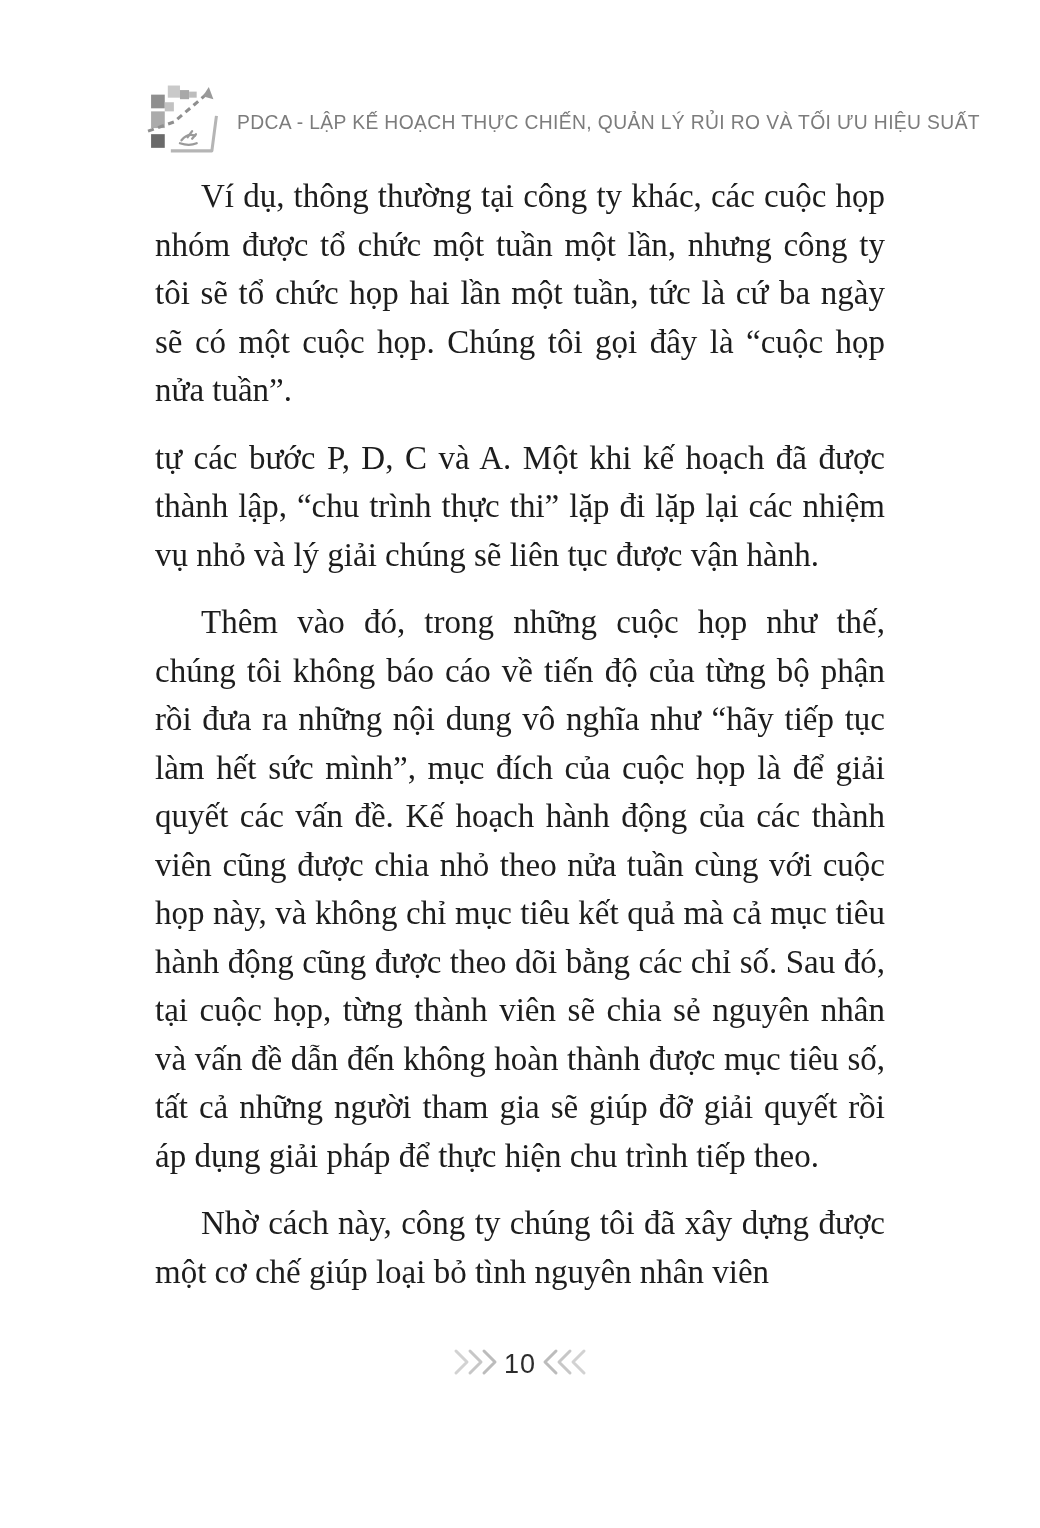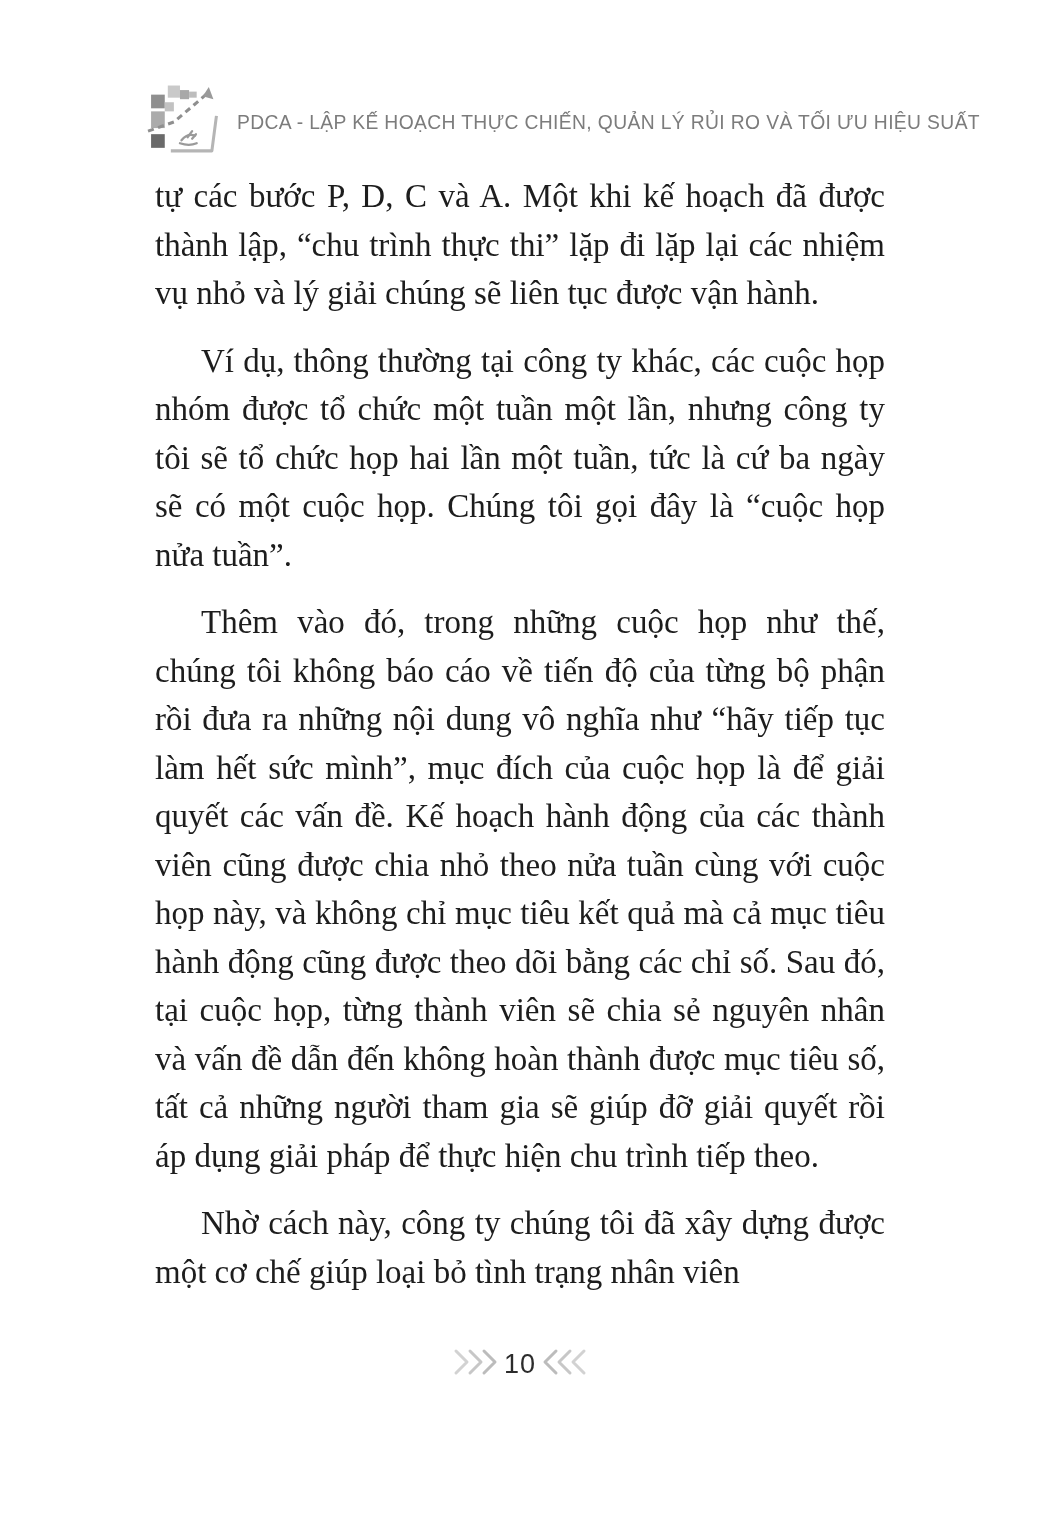--- a/index.html
+++ b/index.html
@@ -82,24 +82,24 @@
           <path d="M56,70 l6,-8"></path>
           <path d="M62,72 l5,-6"></path>
           <path d="M46,78 q12,4 22,0"></path>
         </g>
       </svg>
     </div>
     <div class="header-title">PDCA - LẬP KẾ HOẠCH THỰC CHIẾN, QUẢN LÝ RỦI RO VÀ TỐI ƯU HIỆU SUẤT</div>
   </div>
 
   <div class="body-text">
+    <p class="para indent">Ví dụ, thông thường tại công ty khác, các cuộc họp nhóm được tổ chức một tuần một lần, nhưng công ty tôi sẽ tổ chức họp hai lần một tuần, tức là cứ ba ngày sẽ có một cuộc họp. Chúng tôi gọi đây là “cuộc họp nửa tuần”.</p>
     <p class="para">tự các bước P, D, C và A. Một khi kế hoạch đã được thành lập, “chu trình thực thi” lặp đi lặp lại các nhiệm vụ nhỏ và lý giải chúng sẽ liên tục được vận hành.</p>
-    <p class="para indent">Ví dụ, thông thường tại công ty khác, các cuộc họp nhóm được tổ chức một tuần một lần, nhưng công ty tôi sẽ tổ chức họp hai lần một tuần, tức là cứ ba ngày sẽ có một cuộc họp. Chúng tôi gọi đây là “cuộc họp nửa tuần”.</p>
     <p class="para indent">Thêm vào đó, trong những cuộc họp như thế, chúng tôi không báo cáo về tiến độ của từng bộ phận rồi đưa ra những nội dung vô nghĩa như “hãy tiếp tục làm hết sức mình”, mục đích của cuộc họp là để giải quyết các vấn đề. Kế hoạch hành động của các thành viên cũng được chia nhỏ theo nửa tuần cùng với cuộc họp này, và không chỉ mục tiêu kết quả mà cả mục tiêu hành động cũng được theo dõi bằng các chỉ số. Sau đó, tại cuộc họp, từng thành viên sẽ chia sẻ nguyên nhân và vấn đề dẫn đến không hoàn thành được mục tiêu số, tất cả những người tham gia sẽ giúp đỡ giải quyết rồi áp dụng giải pháp để thực hiện chu trình tiếp theo.</p>
-    <p class="para indent">Nhờ cách này, công ty chúng tôi đã xây dựng được một cơ chế giúp loại bỏ tình trạng nhân viên</p>
+    <p class="para indent">Nhờ cách này, công ty chúng tôi đã xây dựng được một cơ chế giúp loại bỏ tình nguyên nhân viên</p>
   </div>
 
   <div class="footer">
     <span class="orn">
       <svg width="52" height="28" viewBox="0 0 52 28" aria-hidden="true">
         <g fill="none" stroke-width="3" stroke-linecap="round" stroke-linejoin="round">
           <path d="M4,3  L15,14 L4,25" stroke="#d2d2d2"></path>
           <path d="M18,3 L29,14 L18,25" stroke="#c7c7c7"></path>
           <path d="M32,3 L43,14 L32,25" stroke="#bcbcbc"></path>
         </g>

